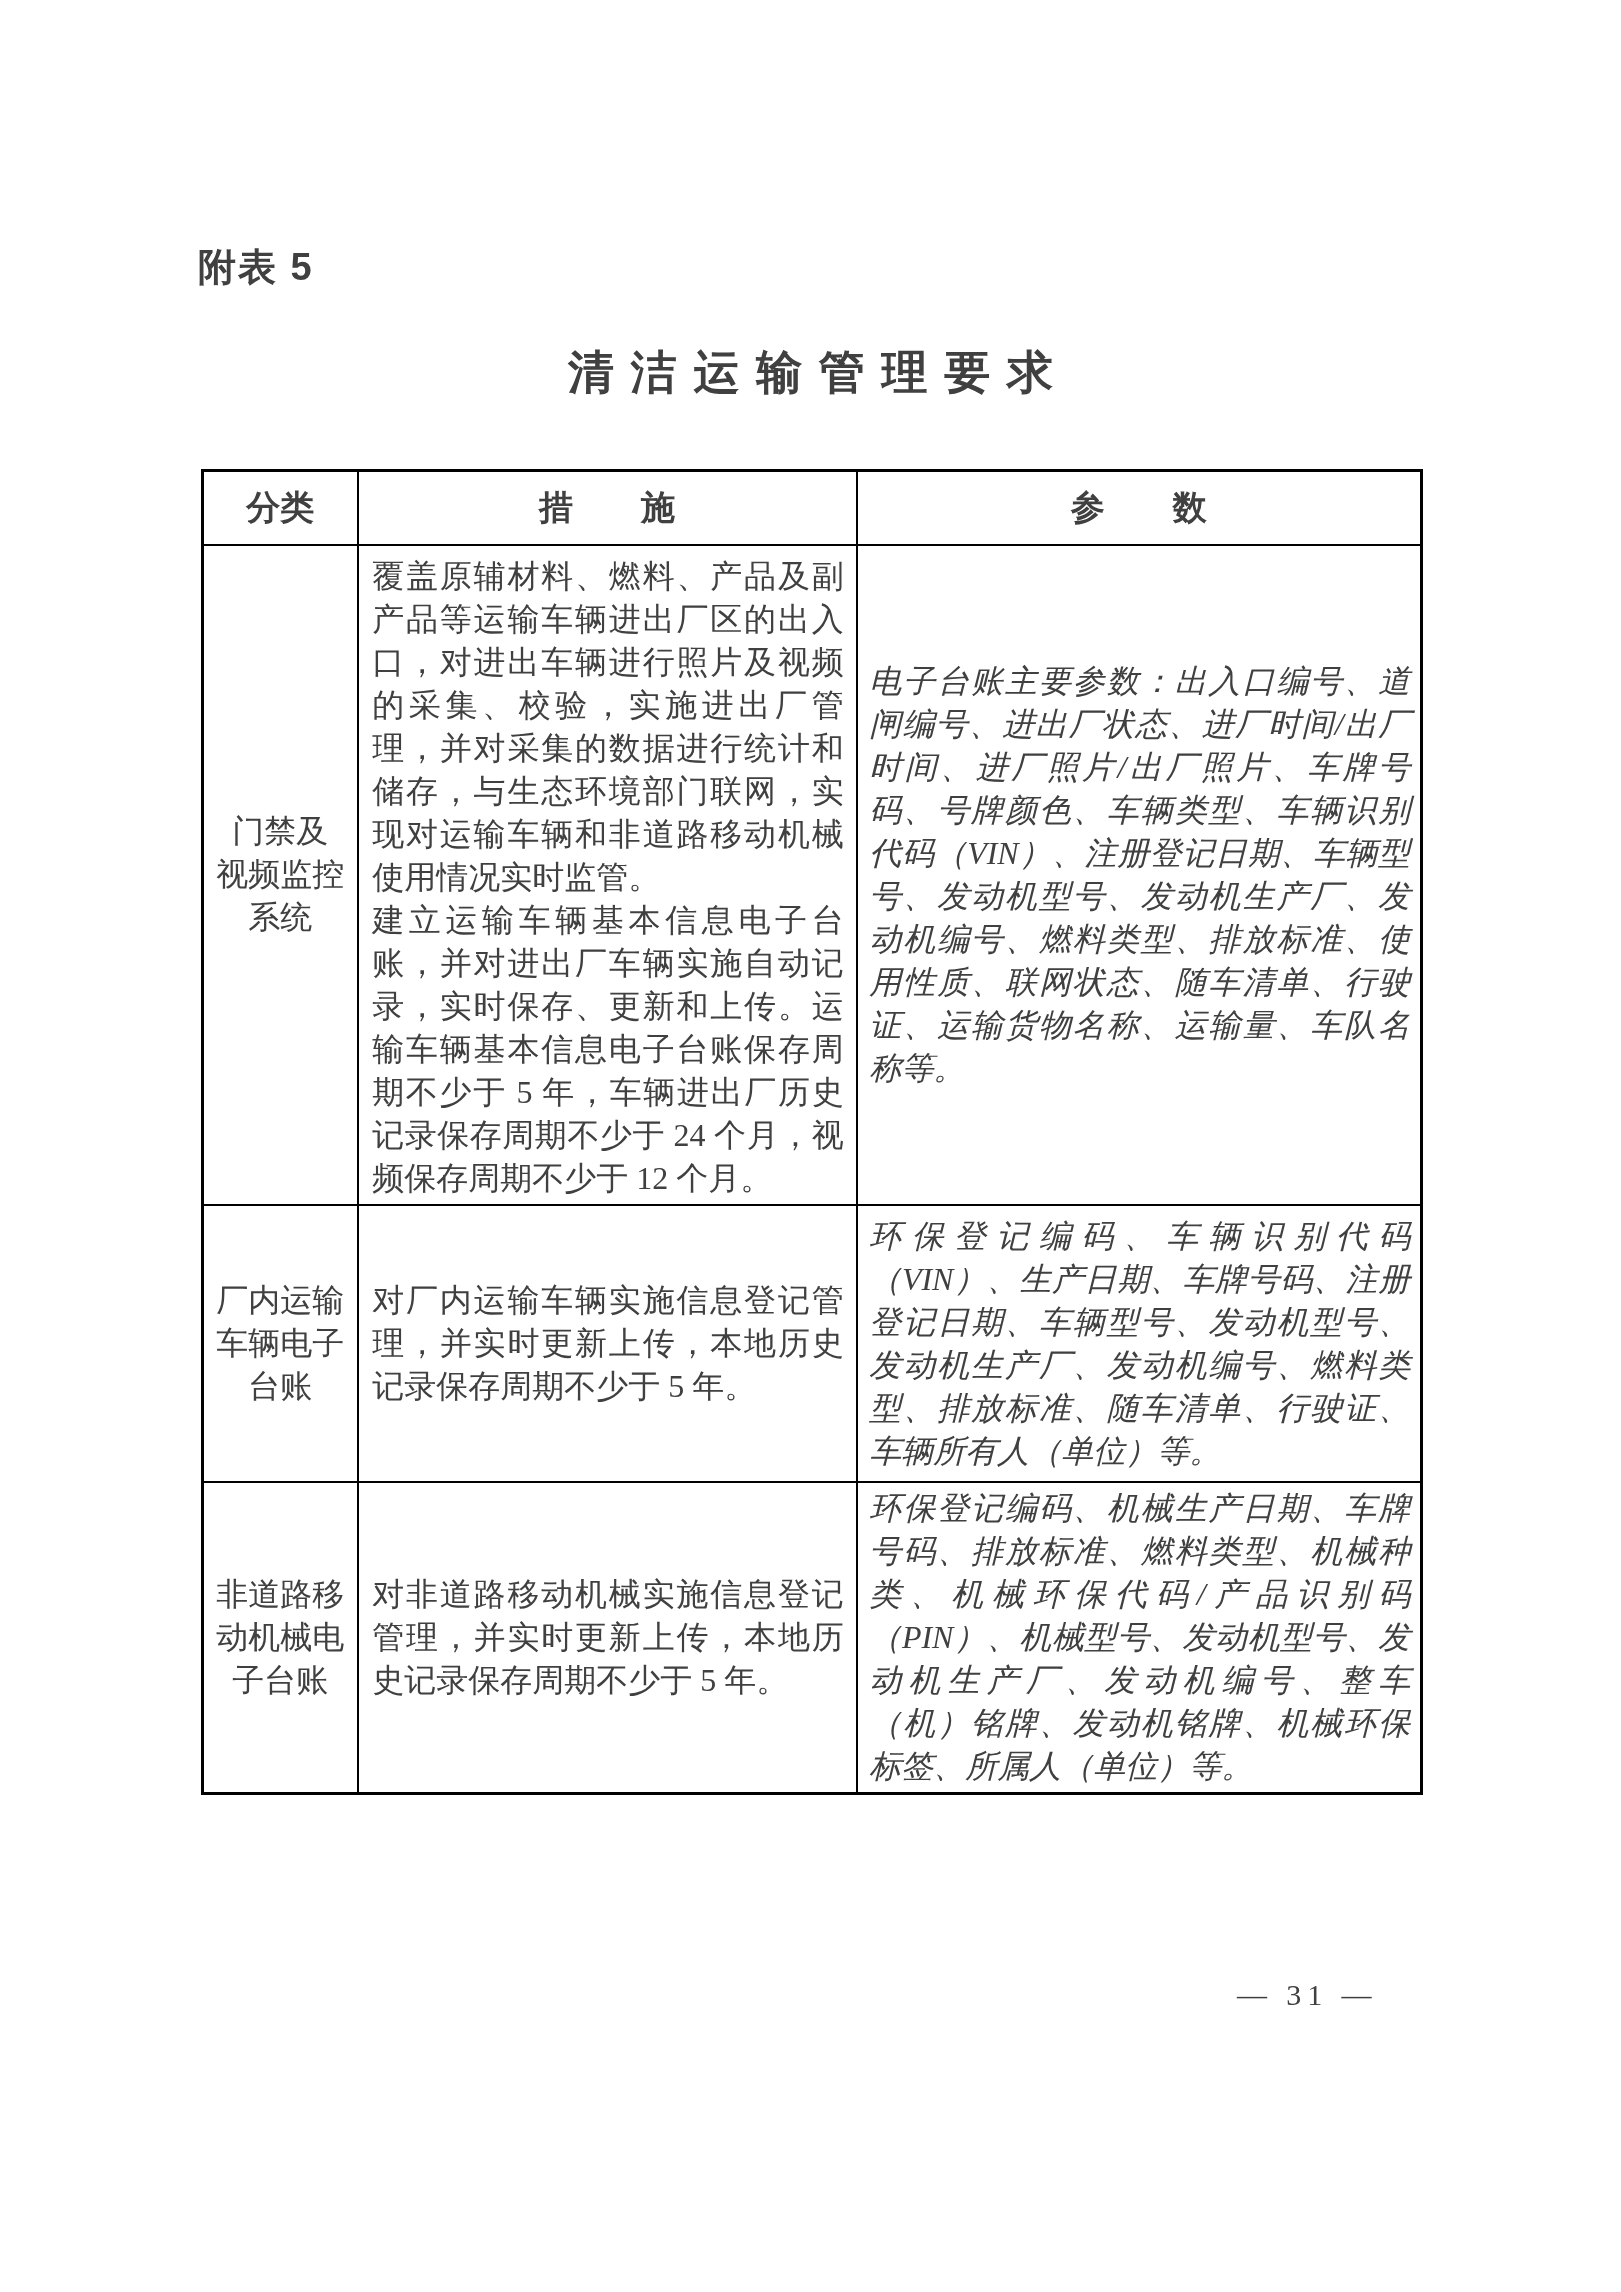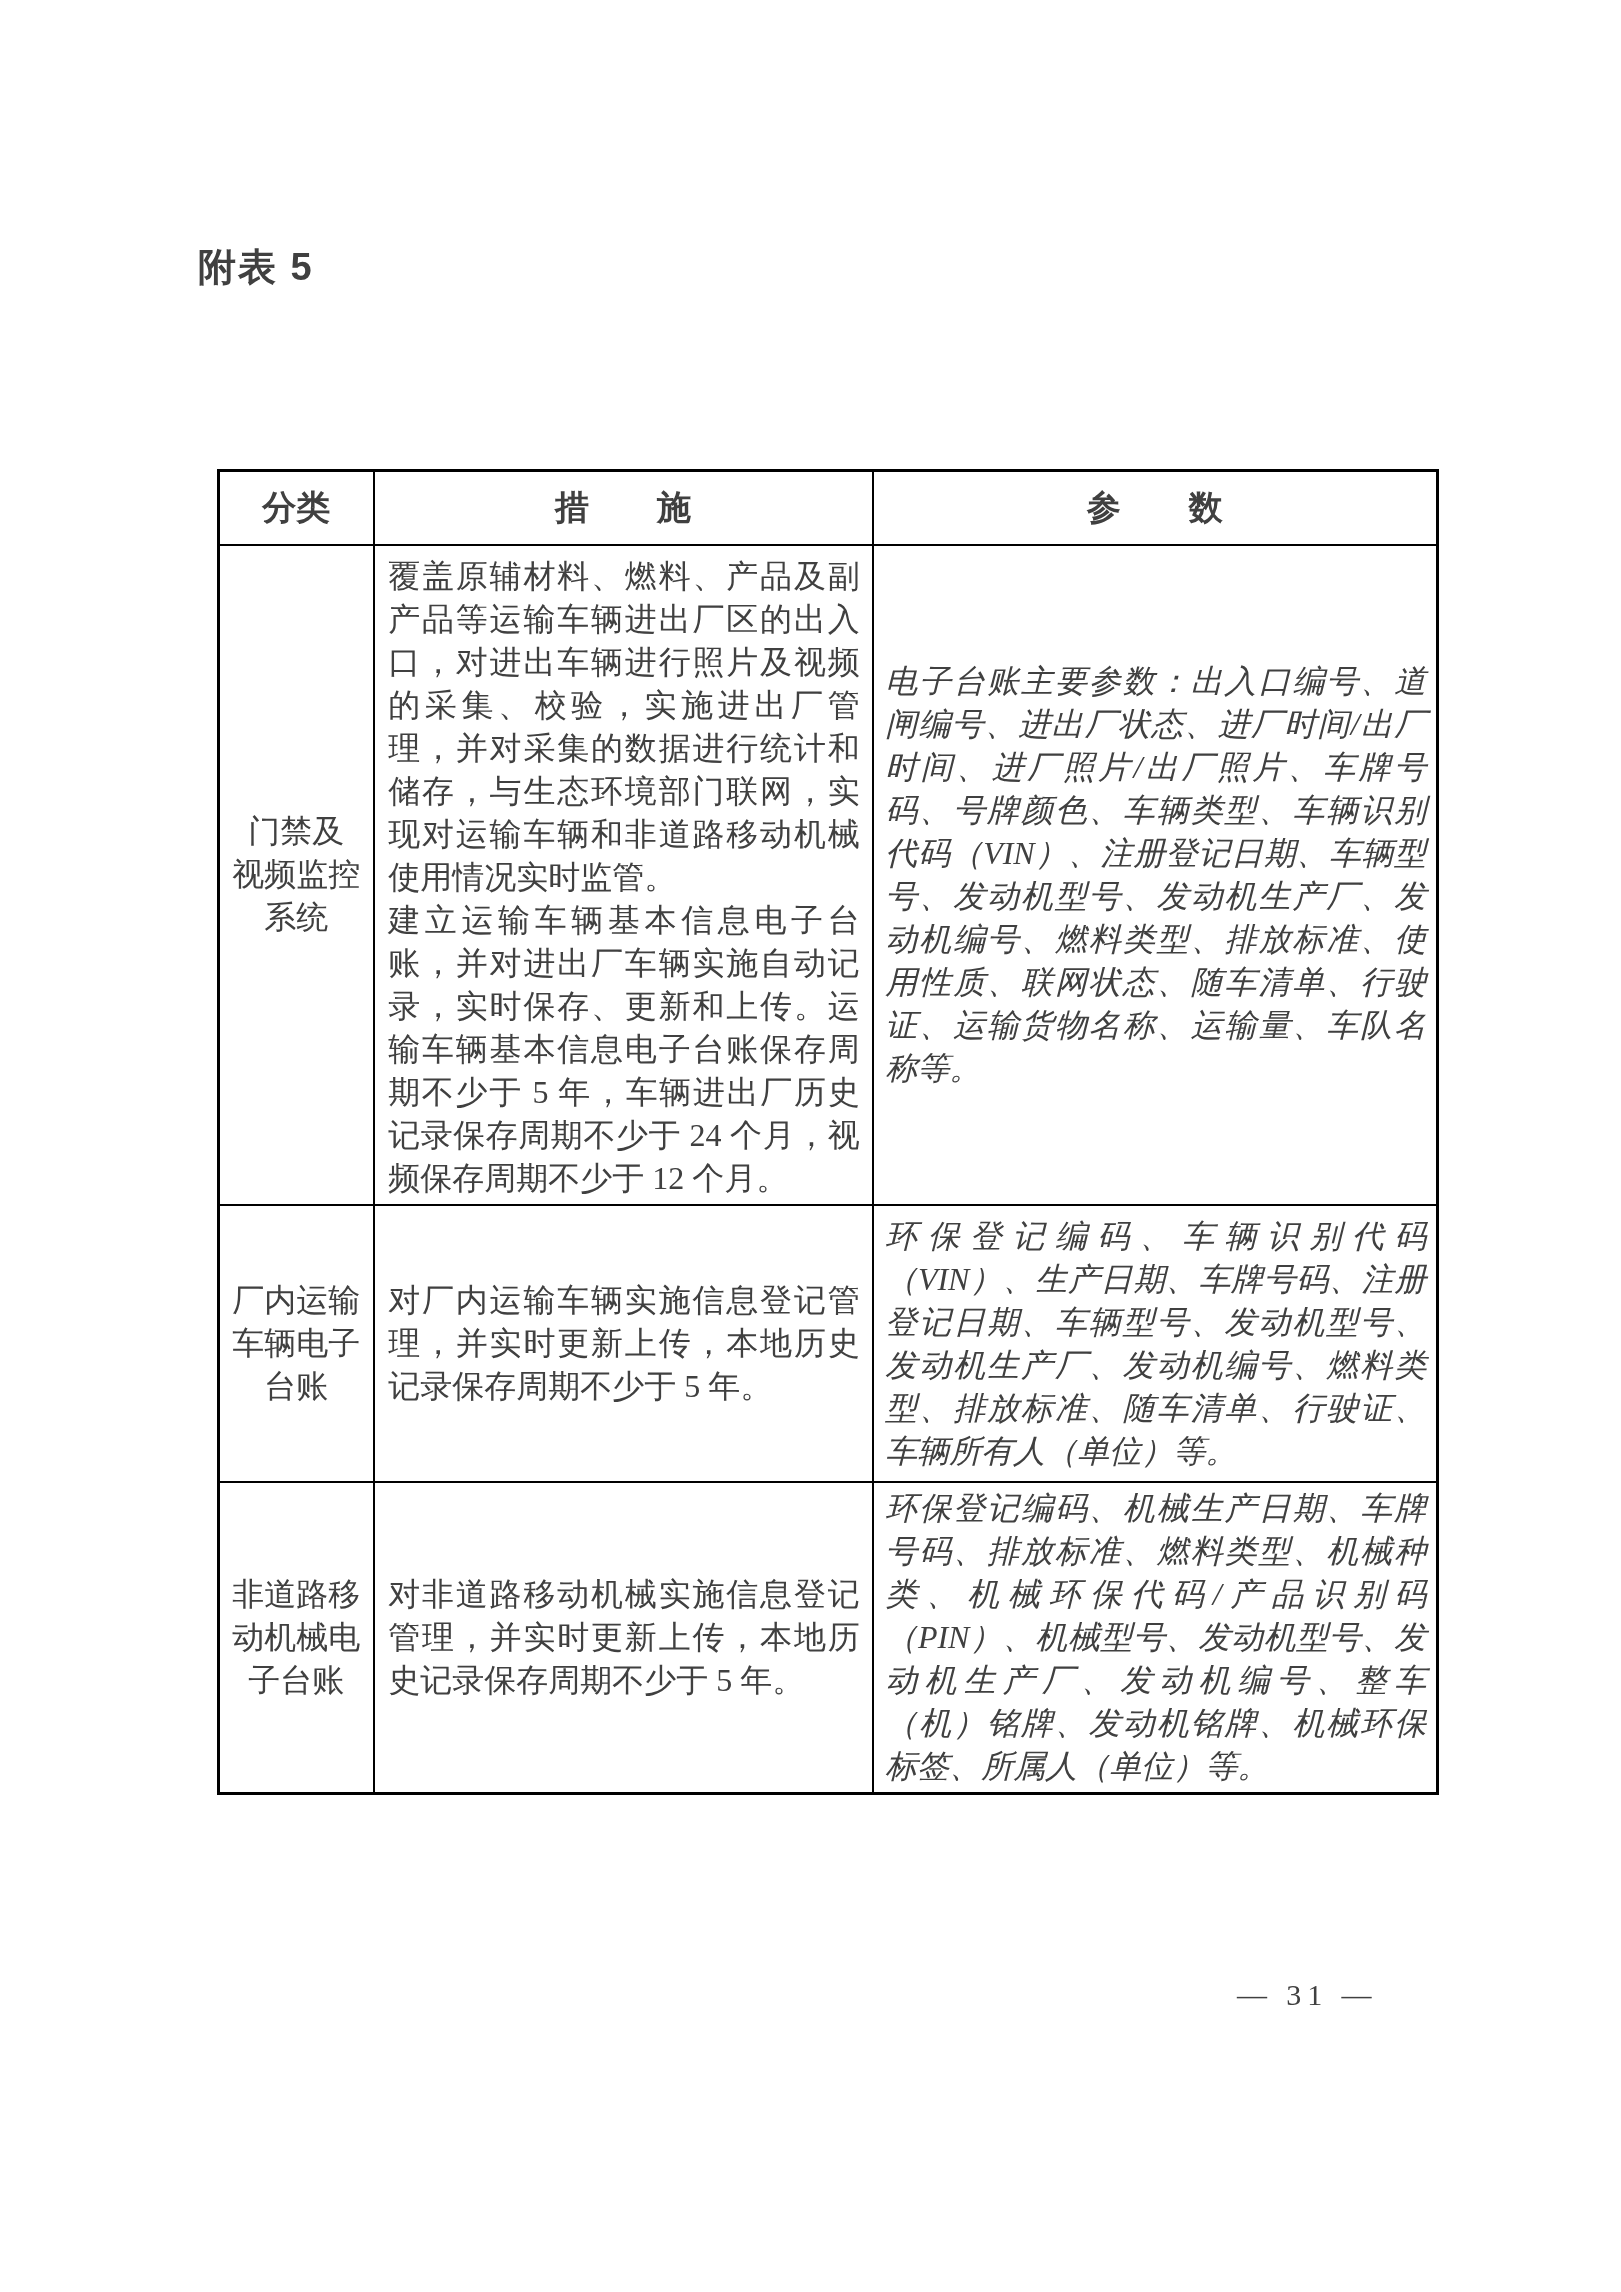--- a/index.html
+++ b/index.html
@@ -39,21 +39,20 @@
     text-indent: 16.7px;
   }
   table.req-table {
     position: absolute;
     left: 201px;
     top: 469px;
     width: 1218px;
     border-collapse: collapse;
     table-layout: fixed;
     border: 3.9px solid #000;
-    margin-left: 16px;
   }
   table.req-table th,
   table.req-table td {
     border: 2.9px solid #000;
   }
   table.req-table th {
     font-family: "Liberation Sans", "DejaVu Sans", sans-serif;
     font-weight: 700;
     font-size: 34px;
     text-align: center;
@@ -107,20 +106,21 @@
     white-space: pre;
   }
 </style>
 </head>
 <body>
 
 <div class="page">
 
   <div class="appendix-label">附表 5</div>
 
+  <h1 class="doc-title">清洁运输管理要求</h1>
 
   <table class="req-table">
     <colgroup>
       <col style="width:155px">
       <col style="width:499px">
       <col style="width:565px">
     </colgroup>
     <thead>
       <tr class="header-row">
         <th>分类</th>

